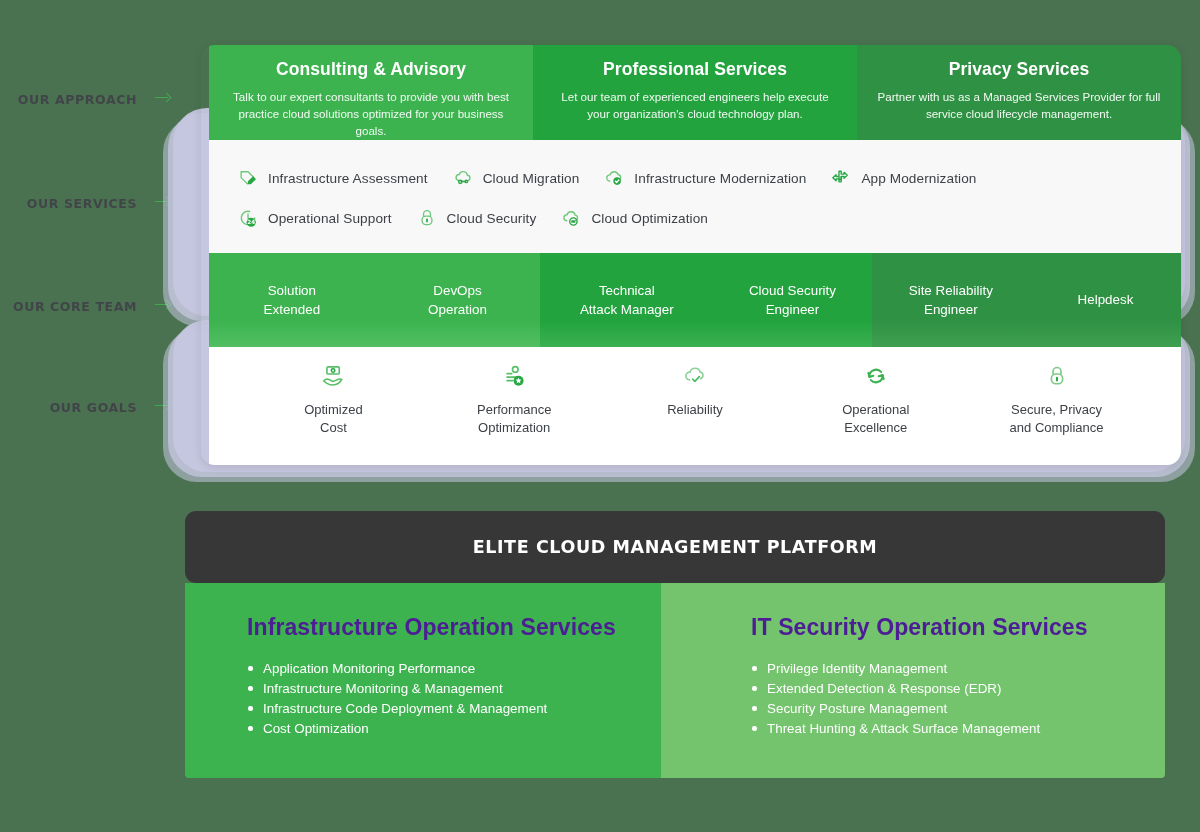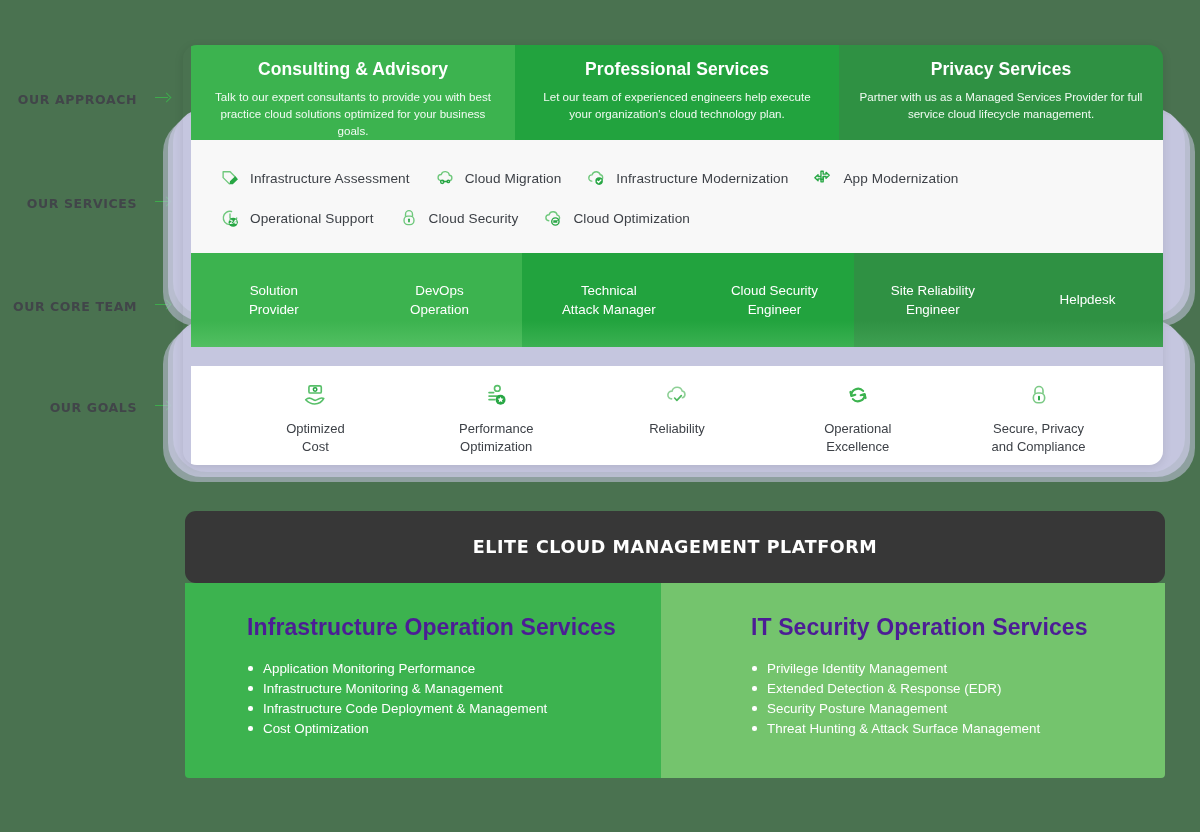--- a/index.html
+++ b/index.html
@@ -70,21 +70,21 @@
   .lavA2 { left: 168px; top: 113px; width: 1022px; height: 208px; }
   .lavA3 { left: 173px; top: 108px; width: 1012px; height: 208px; }
   
   .lavB1 { left: 163px; top: 330px; width: 1032px; height: 152px; }
   .lavB2 { left: 168px; top: 325px; width: 1022px; height: 152px; }
   .lavB3 { left: 173px; top: 320px; width: 1012px; height: 152px; }
 
   
   .card {
     position: absolute;
-    left: 183px; top: 45px;
+    left: 201px; top: 45px;
     width: 980px; height: 420px;
     border-radius: 14px;
     overflow: hidden;
     box-shadow: 0 2px 10px rgba(0,0,0,.10);
     padding-left: 8px;
   }
 
   
   .approach-row { display: flex; height: 95px; }
   .approach-col {
@@ -144,21 +144,20 @@
     padding: 0 6px;
   }
 
   
   .goals-row {
     background: #ffffff;
     height: 118px;
     display: flex;
     align-items: flex-start;
     padding: 16px 34px 0;
-    margin-top: 19px;
   }
   .goal {
     flex: 1;
     text-align: center;
   }
   .goal .gico {
     width: 26px; height: 26px;
     margin: 0 auto 12px;
     display: block;
   }
@@ -332,21 +331,21 @@
         </svg>
         <span class="svc-label">Cloud Optimization</span>
       </div>
 
     </div>
   </div>
 
   <div class="core-row">
     <div class="core-cell" style="background:linear-gradient(180deg,#3cb34f 0%,#3cb34f 72%,#52bf62 100%); flex:1.05">
       <span style="white-space:pre-line">Solution
-Provider</span>
+Extended</span>
     </div>
     <div class="core-cell" style="background:linear-gradient(180deg,#3cb34f 0%,#3cb34f 72%,#52bf62 100%); flex:1.05">
       <span style="white-space:pre-line">DevOps
 Operation</span>
     </div>
     <div class="core-cell" style="background:linear-gradient(180deg,#22a33e 0%,#22a33e 72%,#3bb152 100%); flex:1.1">
       <span style="white-space:pre-line">Technical
 Attack Manager</span>
     </div>
     <div class="core-cell" style="background:linear-gradient(180deg,#22a33e 0%,#22a33e 72%,#3bb152 100%); flex:1">

